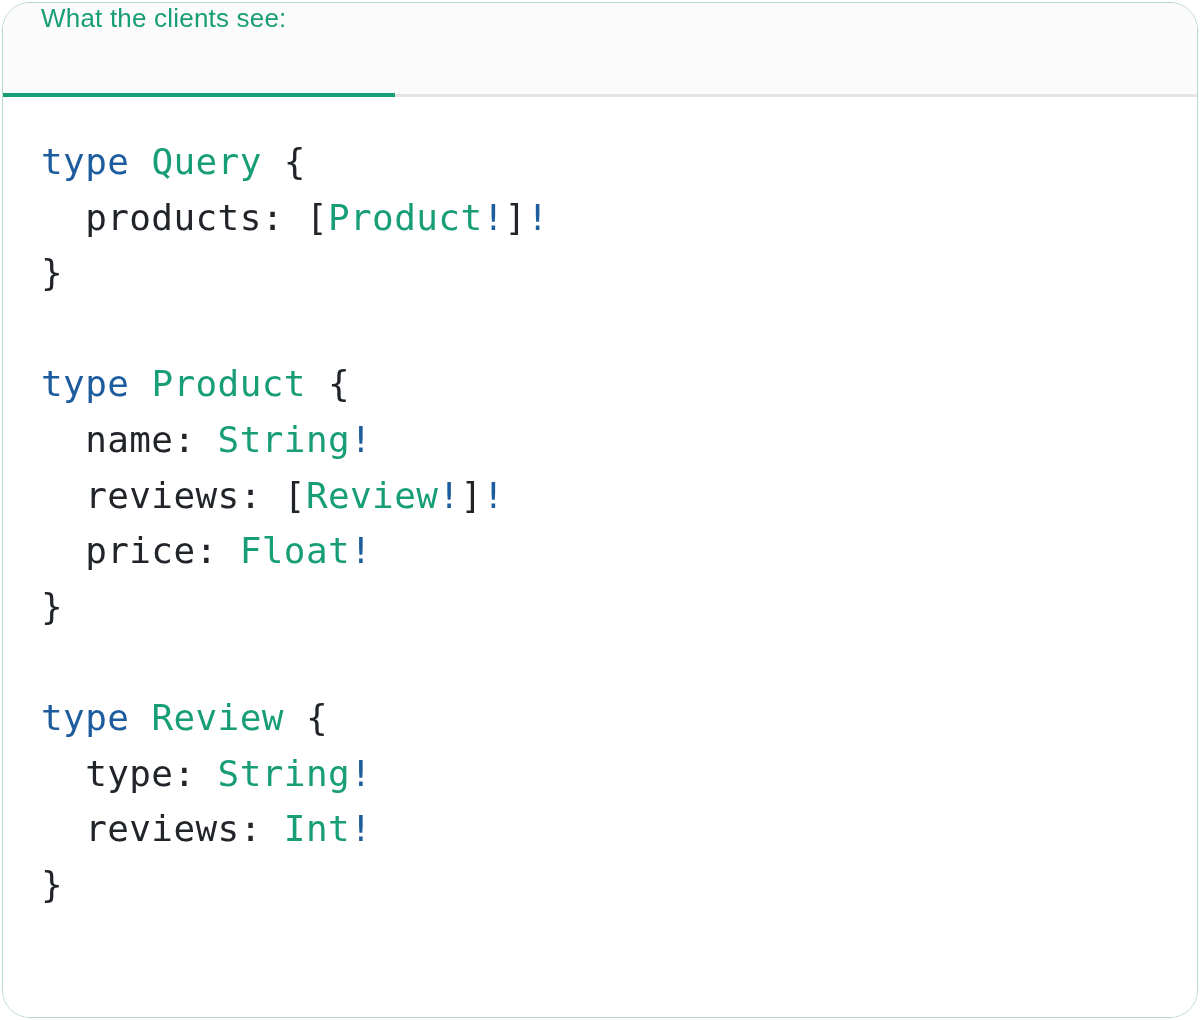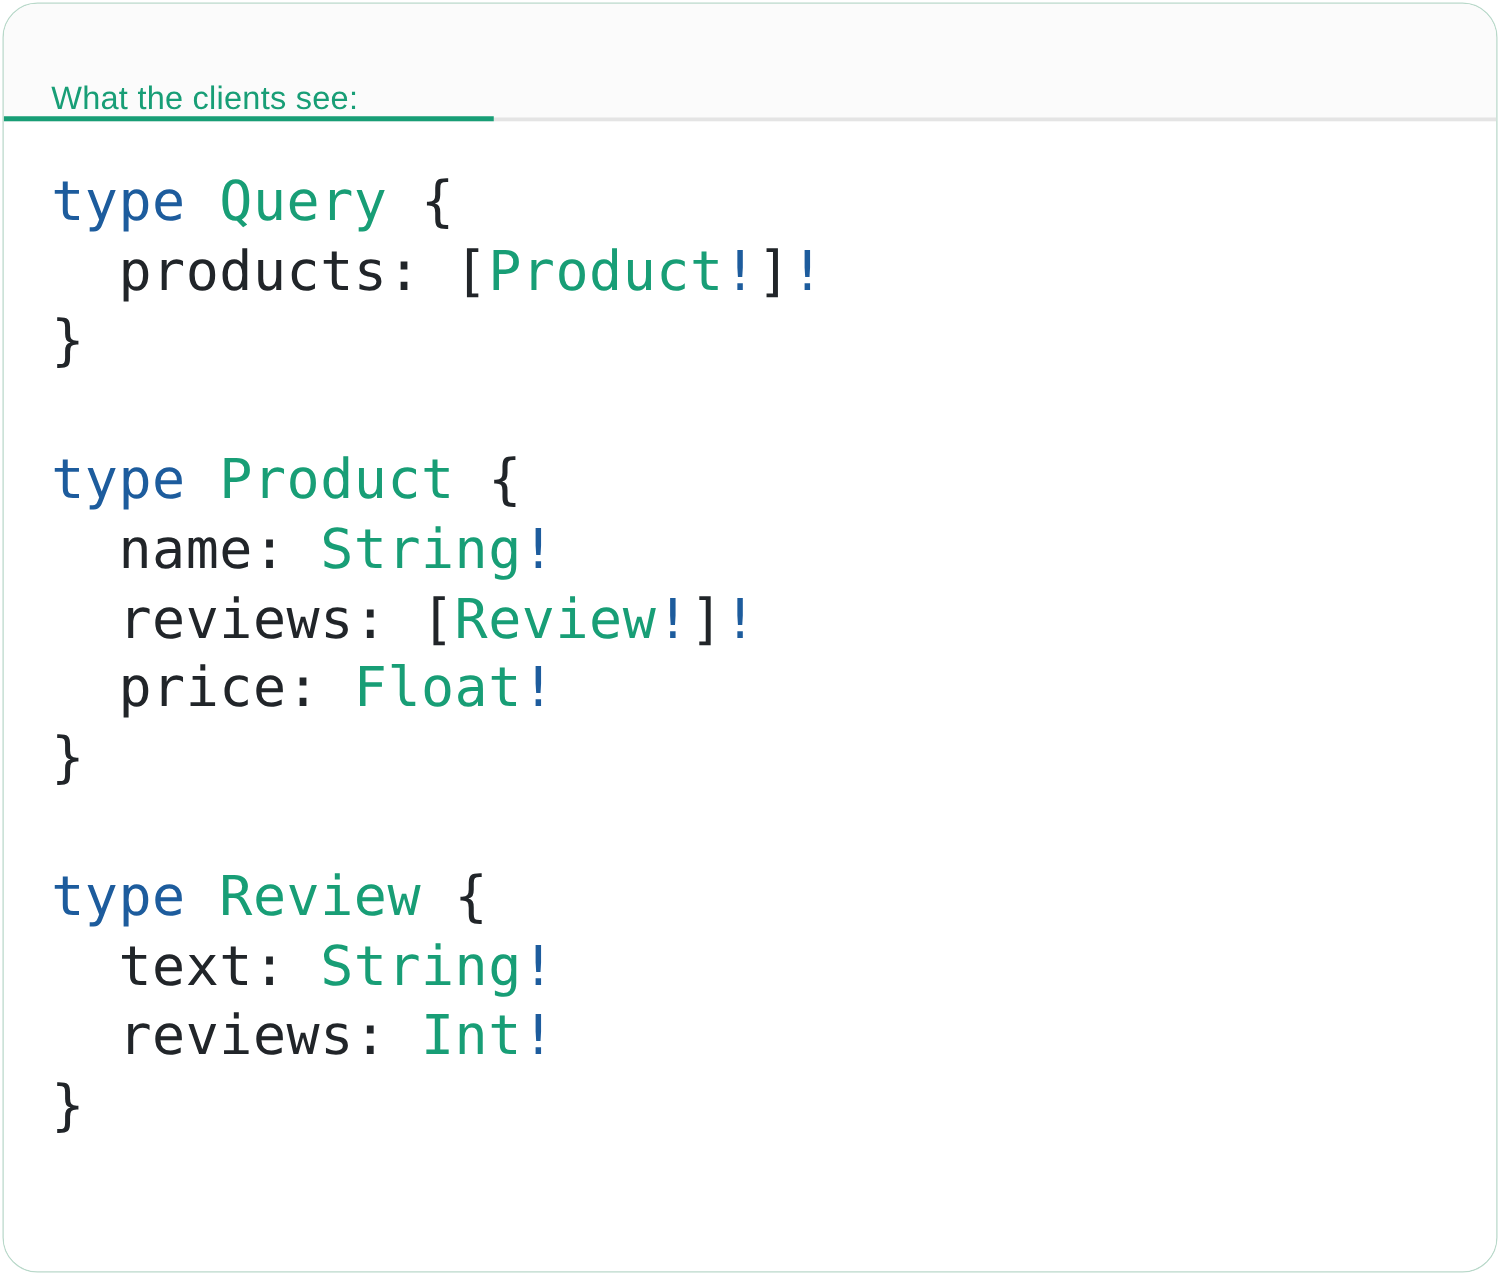--- a/index.html
+++ b/index.html
@@ -33,21 +33,21 @@
   }
   .tabstrip{
     position:relative;
     flex:none;
     height:94px;
     background:var(--tabstrip-bg);
     border-bottom:3px solid var(--divider-gray);
   }
   .tab{
     display:inline-flex;
-    align-items:flex-end;
+    align-items:flex-start;
     height:100%;
     padding-left:38px;
     cursor:pointer;
   }
   .tab-label{
     color:var(--accent-green);
     font-size:26px;
     font-weight:500;
     letter-spacing:0.2px;
     white-space:nowrap;
@@ -58,21 +58,21 @@
     bottom:-3px;
     width:392px;
     height:4px;
     background:var(--accent-green);
   }
   .code{
     flex:1;
     padding:37px 20px 20px 38px;
     background:var(--card-bg);
     font-family:"DejaVu Sans Mono","Liberation Mono",monospace;
-    font-size:44px;
+    font-size:36px;
     line-height:55.6px;
     letter-spacing:0.4px;
     color:var(--code-text);
     overflow:hidden;
   }
   .code-line{
     white-space:pre;
     min-height:55.6px;
   }
   .tok-kw{color:var(--keyword-blue);}
@@ -96,18 +96,18 @@
         <div class="code-line"><span class="tok-pl">  products: [</span><span class="tok-ty">Product</span><span class="tok-bang">!</span><span class="tok-pl">]</span><span class="tok-bang">!</span></div>
         <div class="code-line"><span class="tok-pl">}</span></div>
         <div class="code-line">&nbsp;</div>
         <div class="code-line"><span class="tok-kw">type</span><span class="tok-pl"> </span><span class="tok-ty">Product</span><span class="tok-pl"> {</span></div>
         <div class="code-line"><span class="tok-pl">  name: </span><span class="tok-ty">String</span><span class="tok-bang">!</span></div>
         <div class="code-line"><span class="tok-pl">  reviews: [</span><span class="tok-ty">Review</span><span class="tok-bang">!</span><span class="tok-pl">]</span><span class="tok-bang">!</span></div>
         <div class="code-line"><span class="tok-pl">  price: </span><span class="tok-ty">Float</span><span class="tok-bang">!</span></div>
         <div class="code-line"><span class="tok-pl">}</span></div>
         <div class="code-line">&nbsp;</div>
         <div class="code-line"><span class="tok-kw">type</span><span class="tok-pl"> </span><span class="tok-ty">Review</span><span class="tok-pl"> {</span></div>
-        <div class="code-line"><span class="tok-pl">  text: </span><span class="tok-ty">String</span><span class="tok-bang">!</span></div>
+        <div class="code-line"><span class="tok-pl">  type: </span><span class="tok-ty">String</span><span class="tok-bang">!</span></div>
         <div class="code-line"><span class="tok-pl">  reviews: </span><span class="tok-ty">Int</span><span class="tok-bang">!</span></div>
         <div class="code-line"><span class="tok-pl">}</span></div>
       </div>
   </div>
 </div>
 
 </body></html>

